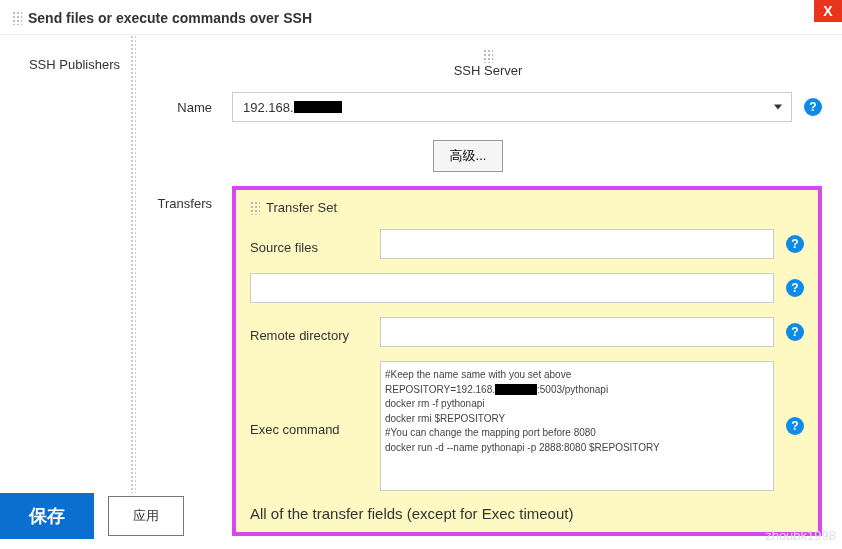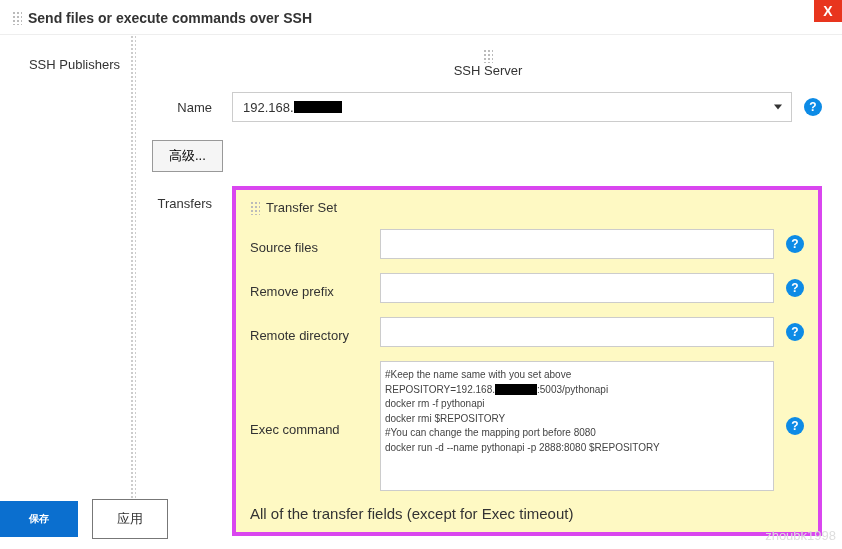--- a/index.html
+++ b/index.html
@@ -130,21 +130,21 @@
       font-weight: bold;
       font-size: 12px;
       text-align: center;
       line-height: 18px;
       margin-left: 12px;
       cursor: pointer;
       flex-shrink: 0;
     }
     .adv-row {
       display: flex;
-      justify-content: flex-start;
+      justify-content: center;
       margin-bottom: 14px;
       padding-right: 40px;
     }
     .btn {
       border: 1px solid #999;
       background: #f5f5f5;
       padding: 6px 16px;
       font-size: 13px;
       cursor: pointer;
     }
@@ -219,21 +219,21 @@
       display: flex;
       align-items: center;
       padding: 0 0 10px 0;
       background: #fff;
     }
     .btn-primary {
       background: #0b6fcf;
       color: #fff;
       border: 1px solid #0b6fcf;
       padding: 10px 28px;
-      font-size: 10px;
+      font-size: 18px;
       font-weight: bold;
       cursor: pointer;
       margin-right: 14px;
     }
     .btn-secondary {
       background: #fff;
       color: #333;
       border: 1px solid #777;
       padding: 10px 24px;
       font-size: 13px;
@@ -294,21 +294,20 @@
           <span>Transfer Set</span>
         </div>
 
         <div class="field-row">
           <div class="fld-label">Source files</div>
           <input type="text" value="" style="">
           <div class="help-icon">?</div>
         </div>
 
         <div class="field-row">
-          <div class="fld-label">Remove prefix</div>
           <input type="text" value="" style="">
           <div class="help-icon">?</div>
         </div>
 
         <div class="field-row">
           <div class="fld-label">Remote directory</div>
           <input type="text" value="" style="">
           <div class="help-icon">?</div>
         </div>
 

